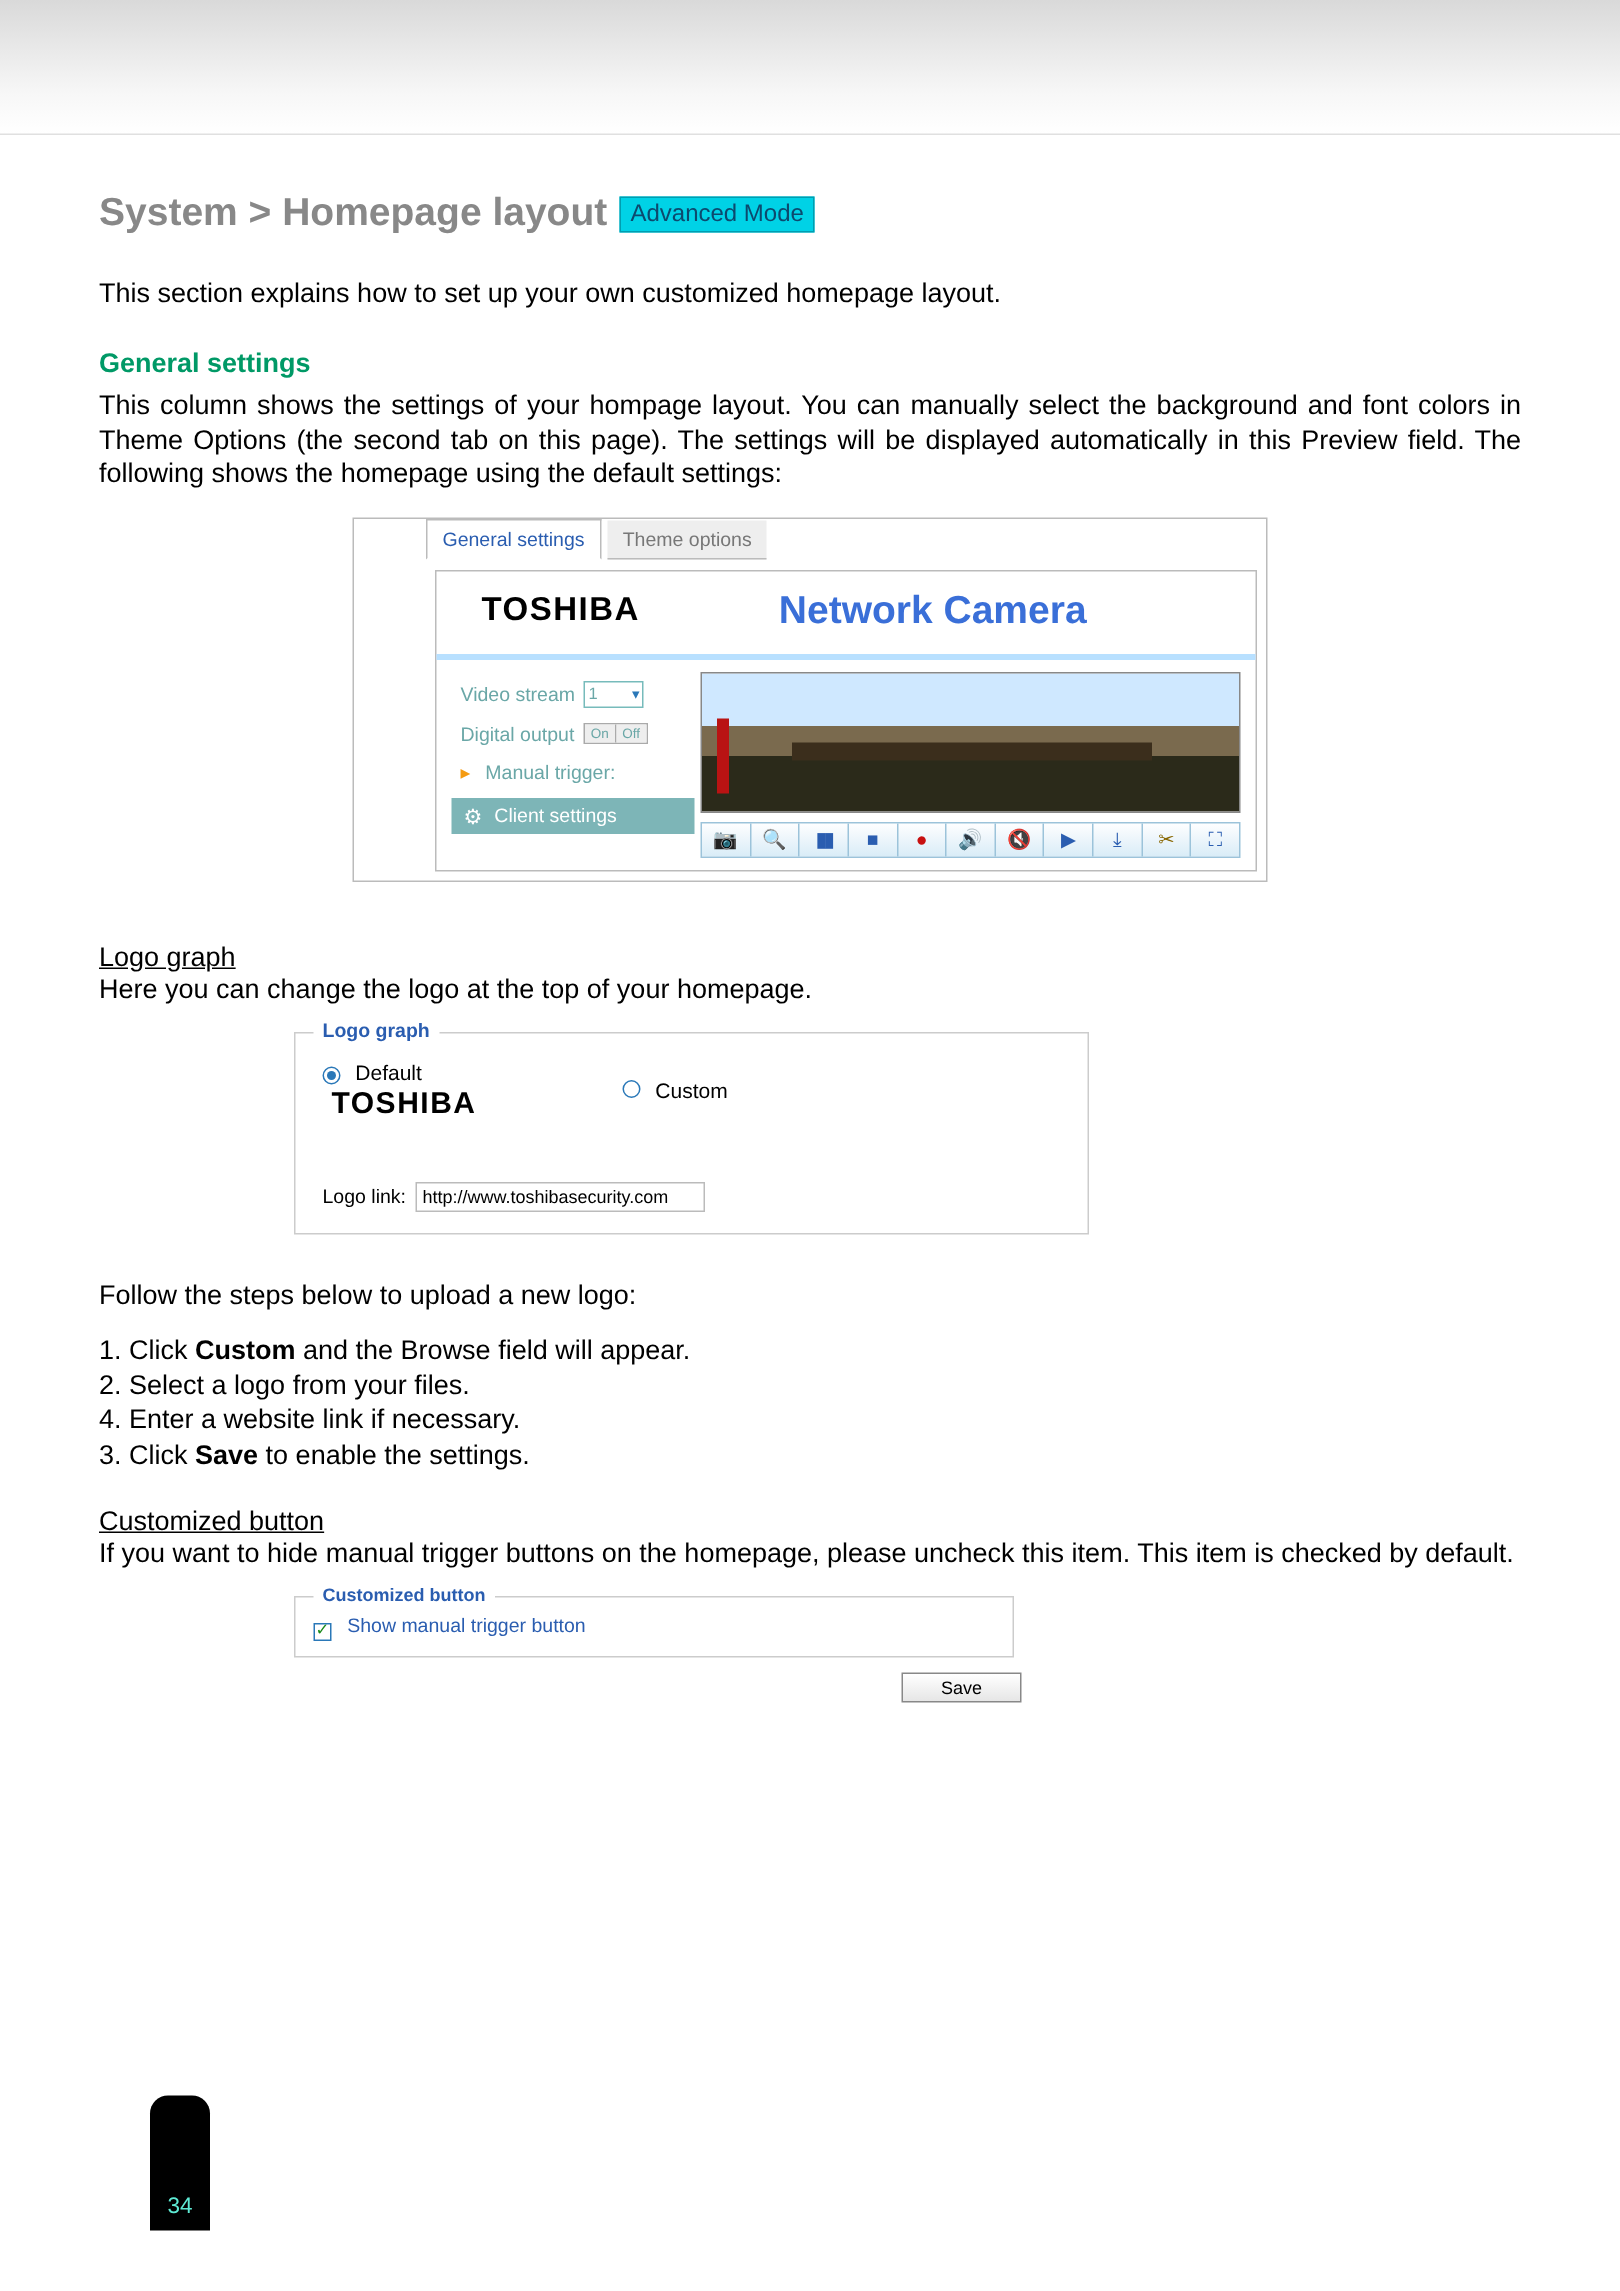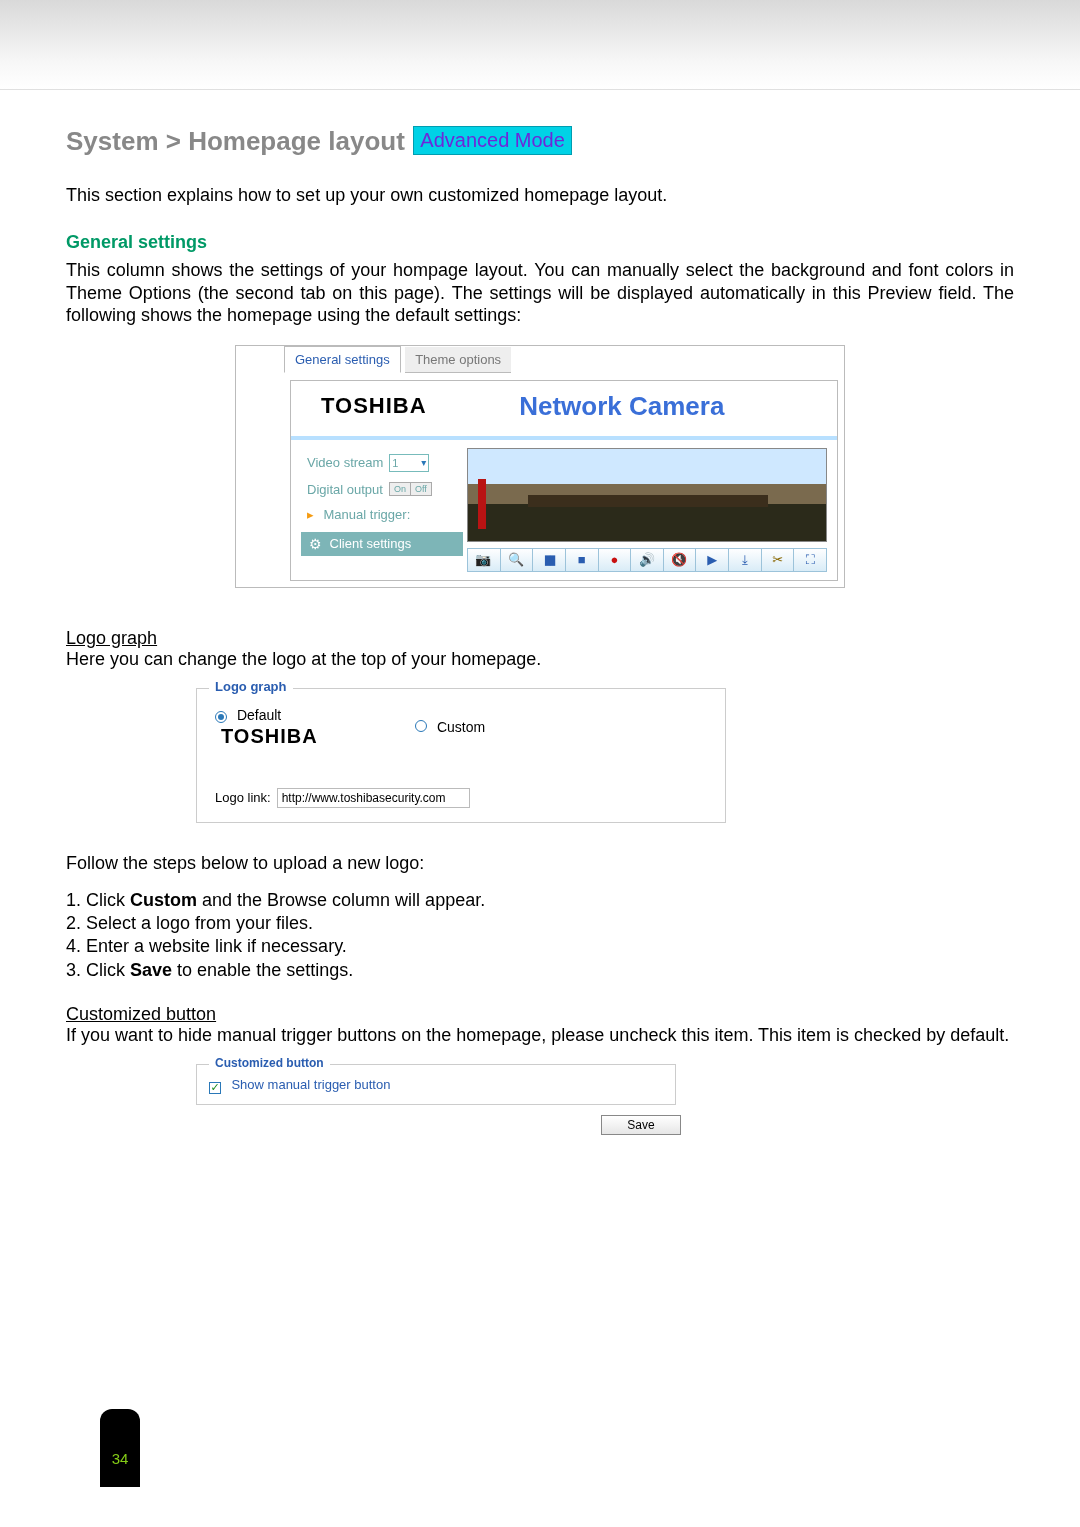--- a/index.html
+++ b/index.html
@@ -2,21 +2,21 @@
 <html><head>
 <meta charset="utf-8">
 <style>
   * { box-sizing: border-box; margin: 0; padding: 0; }
   html, body { width: 1080px; background: #fff; font-family: Arial, Helvetica, sans-serif; color: #000; }
   .page { width: 1080px; min-height: 1527px; position: relative; background: #fff; }
   .topband { width: 1080px; height: 90px; background: linear-gradient(#d9d9d9, #f7f7f7 70%, #ffffff); border-bottom: 1px solid #e0e0e0; }
   .content { padding: 30px 66px 40px 66px; }
   .title-line { margin-top: 6px; margin-bottom: 28px; }
   .title-main { font-size: 26px; font-weight: bold; color: #888; }
-  .badge { display: inline-block; background: #00d2e6; color: #6d28d9; font-size: 20px; padding: 2px 6px; border: 1px solid #009db0; margin-left: 4px; vertical-align: 3px; }
+  .badge { display: inline-block; background: #00d2e6; color: #0c4a6e; font-size: 16px; padding: 2px 6px; border: 1px solid #009db0; margin-left: 4px; vertical-align: 3px; }
   .intro { font-size: 18px; color: #000; margin-bottom: 26px; }
   .section-h { font-size: 18px; font-weight: bold; color: #009966; margin-bottom: 6px; }
   .para { font-size: 18px; text-align: justify; line-height: 1.25; margin-bottom: 18px; }
   .preview-box { width: 610px; margin: 0 auto 40px auto; border: 1px solid #bbb; background: #fff; padding-left: 48px; }
   .tabs { height: 28px; background: #fff; }
   .tab { display: inline-block; font-size: 13px; padding: 5px 10px; color: #2a5db0; cursor: pointer; }
   .tab.active { border: 1px solid #bbb; border-bottom: 1px solid #fff; color: #2a5db0; background: #fff; }
   .tab.inactive { color: #777; border-bottom: 1px solid #bbb; background: #eee; }
   .preview-inner { border: 1px solid #bbb; margin: 6px; padding: 0; }
   .preview-header { display: flex; align-items: center; padding: 10px 20px 14px 30px; }
@@ -70,21 +70,21 @@
   .steps { font-size: 18px; list-style: none; margin-bottom: 22px; }
   .steps li { line-height: 1.3; }
 
   .cust-fieldset { width: 480px; margin: 8px 0 10px 130px; border: 1px solid #ccc; padding: 10px 12px; position: relative; }
   .cust-fieldset .legend { position: absolute; top: -9px; left: 12px; background: #fff; padding: 0 6px; color: #2a5db0; font-size: 12px; font-weight: bold; }
   .chk { width: 12px; height: 12px; border: 1px solid #2a78b8; display: inline-flex; align-items: center; justify-content: center; margin-right: 6px; vertical-align: -2px; }
   .chk.checked::after { content: "✓"; color: #1a8a1a; font-size: 11px; line-height: 1; }
   .chk-label { font-size: 13px; color: #2a5db0; }
   .save-btn { display: block; width: 80px; margin: 8px 0 0 535px; border: 1px solid #888; background: linear-gradient(#fff,#e6e6e6); font-size: 12px; padding: 2px 0; text-align: center; }
 
-  .page-footer { position: absolute; left: 100px; bottom: 40px; width: 40px; height: 78px; background: #000; border-radius: 12px 12px 0 0; color: #84cc16; font-size: 15px; display: flex; align-items: flex-end; justify-content: center; padding-bottom: 20px; }
+  .page-footer { position: absolute; left: 100px; bottom: 40px; width: 40px; height: 90px; background: #000; border-radius: 12px 12px 0 0; color: #5eead4; font-size: 15px; display: flex; align-items: flex-end; justify-content: center; padding-bottom: 8px; }
 </style>
 </head>
 <body>
 
 <div class="page">
   <div class="topband"></div>
 
   <div class="content">
     <div class="title-line">
       <span class="title-main">System &gt; Homepage layout</span>
@@ -168,21 +168,21 @@
         </div>
       </div>
       <div class="logo-link-row">
         <span>Logo link:</span>
         <span class="logo-link-input">http://www.toshibasecurity.com</span>
       </div>
     </div>
 
     <p class="steps-intro">Follow the steps below to upload a new logo:</p>
     <ul class="steps">
-      <li><span>1. Click </span><b>Custom</b><span> and the Browse column will appear.</span></li>
+      <li><span>1. Click </span><b>Custom</b><span> and the Browse field will appear.</span></li>
       <li><span>2. Select a logo from your files.</span><b></b><span></span></li>
       <li><span>4. Enter a website link if necessary.</span><b></b><span></span></li>
       <li><span>3. Click </span><b>Save</b><span> to enable the settings.</span></li>
     </ul>
 
     <p><span class="under">Customized button</span></p>
     <p class="sub-para">If you want to hide manual trigger buttons on the homepage, please uncheck this item. This item is checked by default.</p>
 
     <div class="cust-fieldset">
       <span class="legend">Customized button</span>

